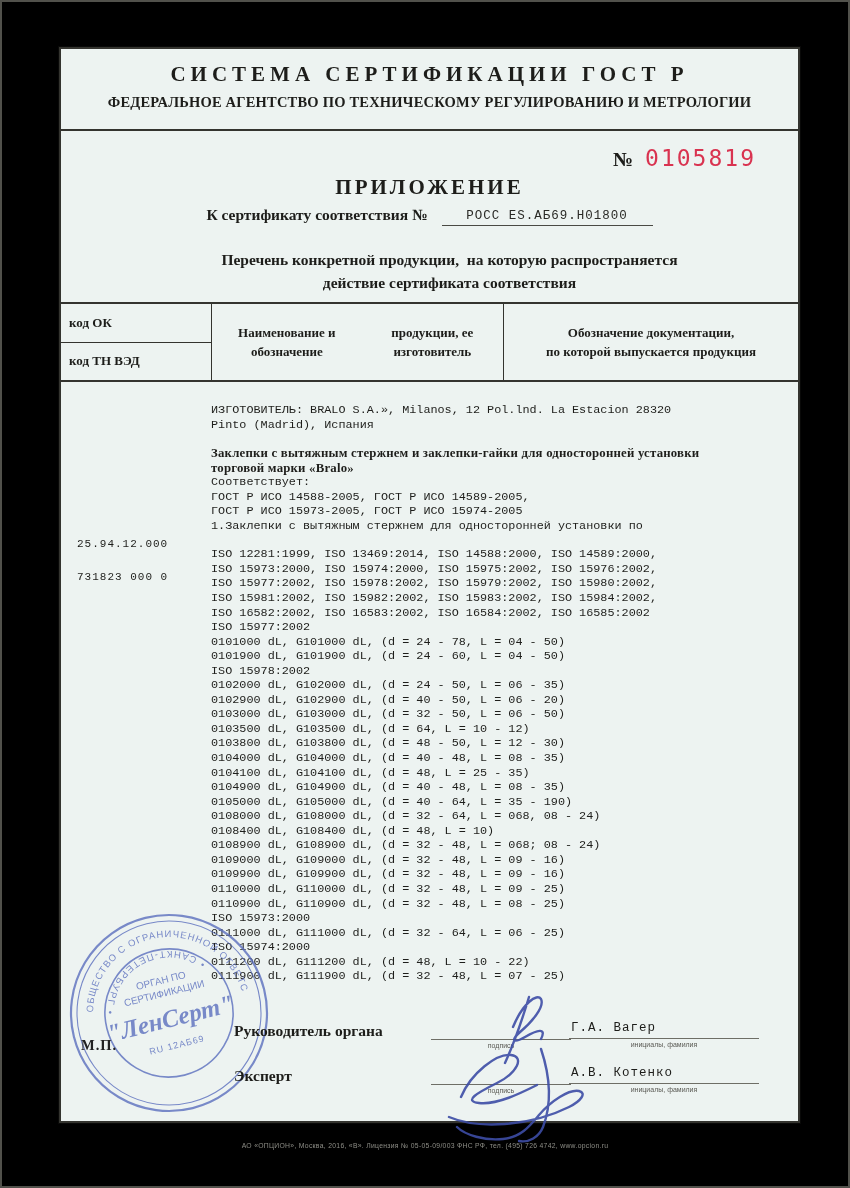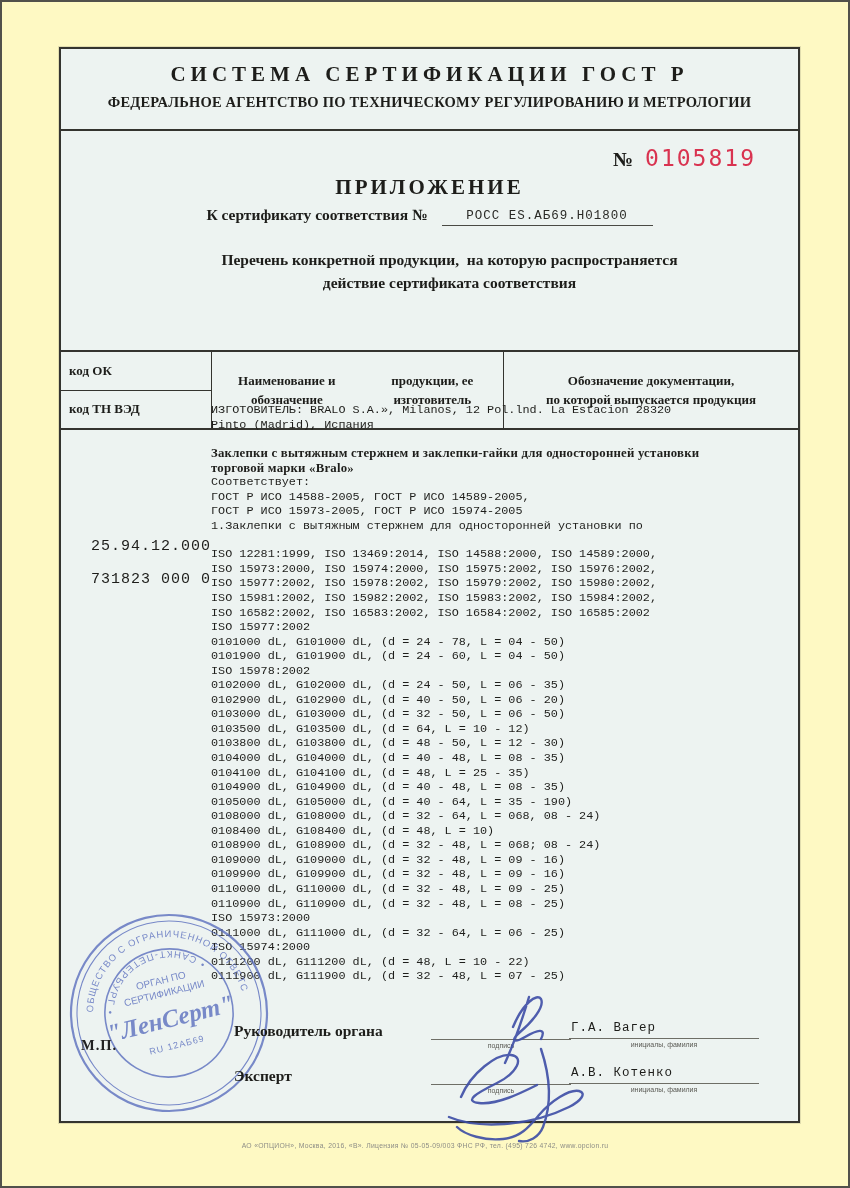--- a/index.html
+++ b/index.html
@@ -1,18 +1,18 @@
 <!DOCTYPE html>
 <html><head>
 <meta charset="utf-8">
 <style>
   html,body{margin:0;padding:0;background:#d8d8d4;}
   .page{
     position:relative;width:850px;height:1188px;margin:0 auto;
-    background:#fef9c3;border:2px solid #51514b;box-sizing:border-box;
+    background:#000000;border:2px solid #51514b;box-sizing:border-box;
     overflow:hidden;
     font-family:"Liberation Serif", serif;color:#1d1d1a;
   }
   .frame{
     position:absolute;left:57px;top:45px;width:741px;height:1076px;
     border:2.5px solid #34342f;background:#edf3f1;box-sizing:border-box;
     box-shadow:0 0 0 1px rgba(60,60,55,.15);
   }
   
   .hdr{position:absolute;top:0;left:0;right:0;height:82px;border-bottom:2.5px solid #34342f;text-align:center;padding-top:13px;box-sizing:border-box;}
@@ -25,28 +25,28 @@
   
   .apx{position:absolute;top:126px;left:0;right:0;text-align:center;font-size:21px;font-weight:bold;letter-spacing:3px;}
   
   .certline{position:absolute;top:156px;left:0;right:0;display:flex;justify-content:center;align-items:flex-end;gap:14px;}
   .certline .lbl{font-size:15.5px;font-weight:bold;padding-bottom:2px;}
   .certline .numwrap{border-bottom:1.5px solid #4a4a44;min-width:195px;text-align:center;padding:0 8px 2px;}
   .certline .numwrap .val{font-family:"Liberation Mono", monospace;font-size:12.5px;letter-spacing:1px;color:#2a2a26;}
   
   .purpose{position:absolute;top:199px;left:0;right:0;text-align:center;font-size:15.5px;font-weight:bold;line-height:23px;white-space:pre;padding-left:40px;}
   
-  .thead{position:absolute;top:253px;left:0;width:100%;height:80px;box-sizing:border-box;border-top:2px solid #34342f;border-bottom:2px solid #34342f;display:flex;font-size:13px;font-weight:600;margin-top:48px;}
+  .thead{position:absolute;top:253px;left:0;width:100%;height:80px;box-sizing:border-box;border-top:2px solid #34342f;border-bottom:2px solid #34342f;display:flex;font-size:13px;font-weight:600;}
   .thead .c1{width:151px;border-right:1.5px solid #34342f;display:flex;flex-direction:column;box-sizing:border-box;}
   .thead .c1 .half{flex:1;display:flex;align-items:center;padding-left:8px;}
   .thead .c1 .half.top{border-bottom:1px solid #34342f;}
   .thead .c2{width:292px;border-right:1.5px solid #34342f;display:flex;flex-direction:row;align-items:center;justify-content:center;text-align:center;line-height:19px;box-sizing:border-box;}
   .thead .c3{flex:1;display:flex;flex-direction:column;align-items:center;justify-content:center;text-align:left;line-height:19px;}
   
-  .okcode,.tncode{position:absolute;left:30px;font-family:"Liberation Mono", monospace;font-size:15px;letter-spacing:1px;}
+  .okcode,.tncode{position:absolute;left:16px;font-family:"Liberation Mono", monospace;font-size:11px;letter-spacing:1px;}
   .okcode{top:489px;}
   .tncode{top:522px;}
   
   .content{position:absolute;left:150px;top:354px;width:575px;}
   .cline{font-family:"Liberation Mono", monospace;font-size:11.8px;line-height:14.55px;white-space:pre;color:#1e1e1b;}
   .cline.bold{font-family:"Liberation Serif", serif;font-weight:bold;font-size:12.8px;letter-spacing:.2px;}
   .cline.gap{margin-top:14px;}
   
   .role{position:absolute;font-size:15.5px;font-weight:bold;}
   .role1{left:173px;top:973px;}

